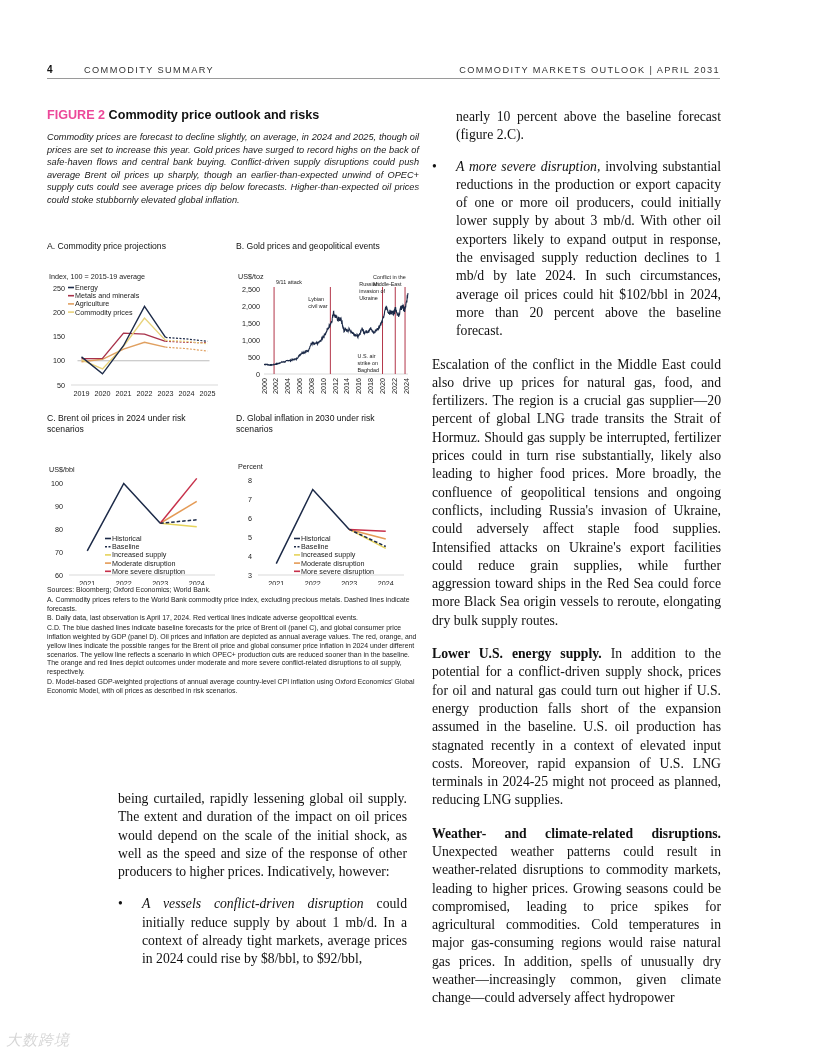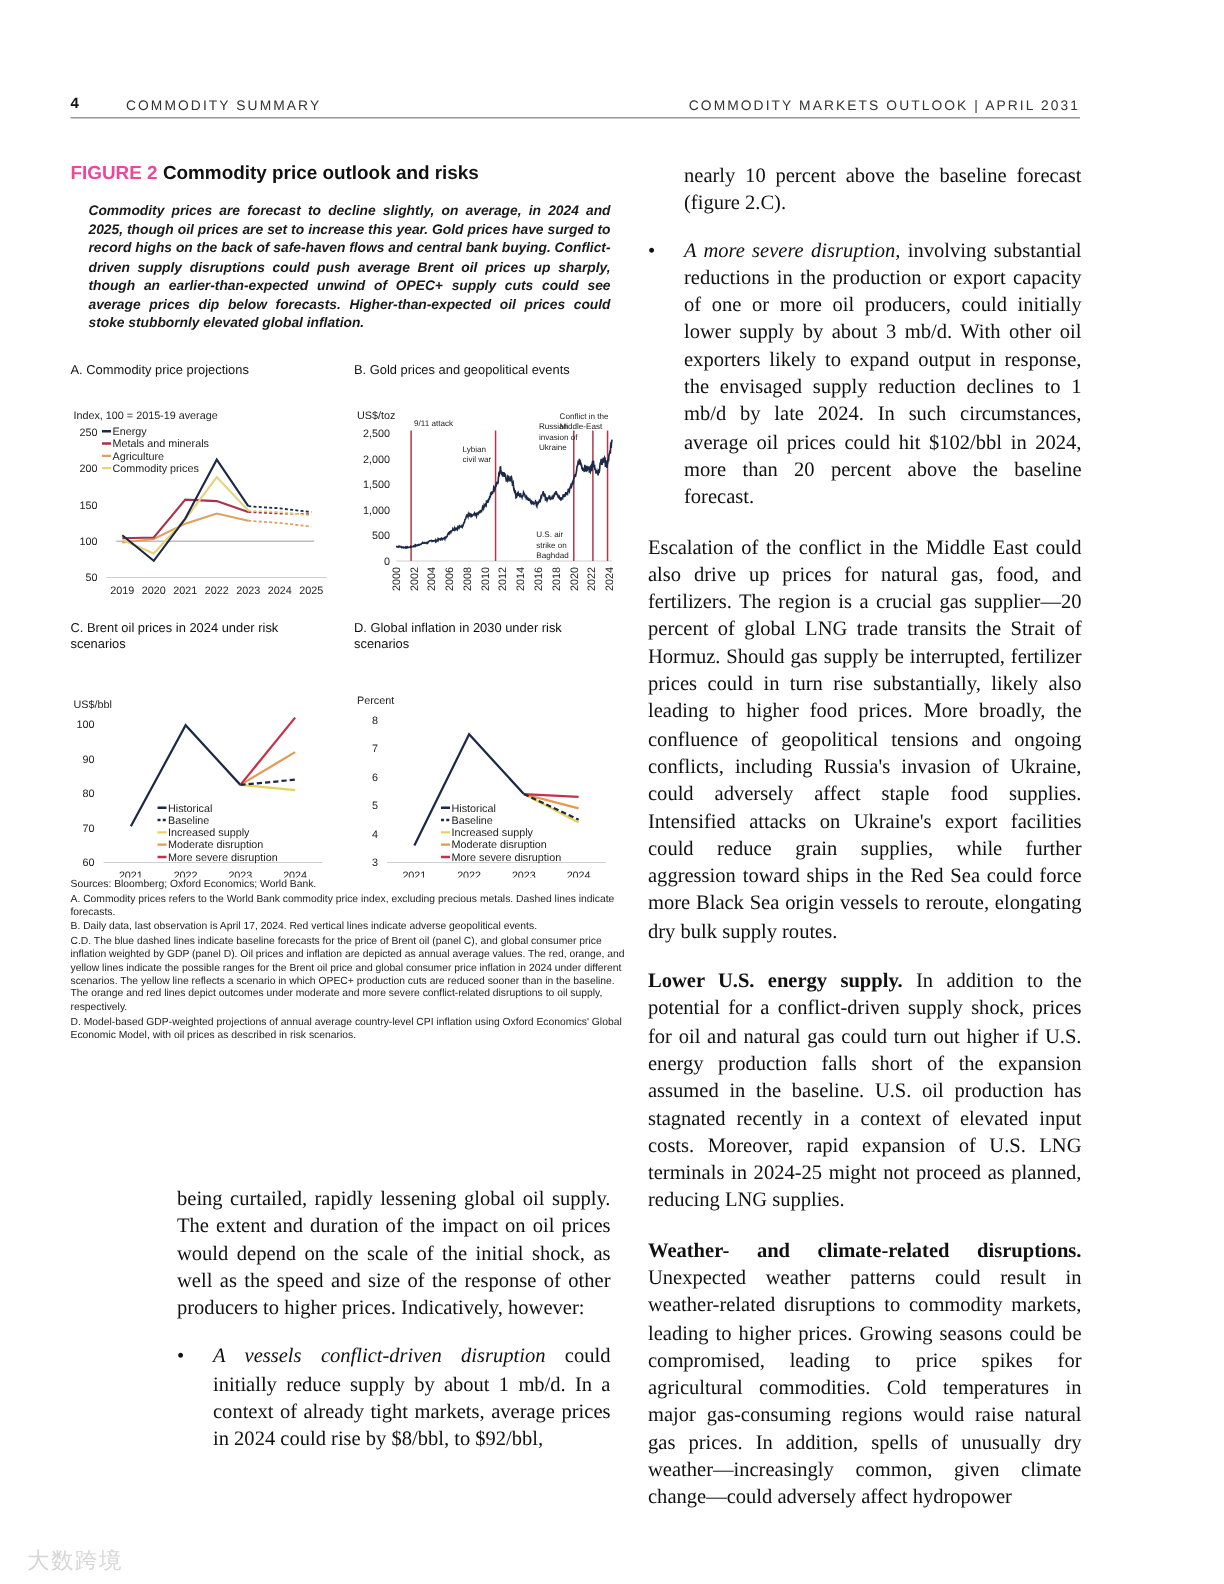--- a/index.html
+++ b/index.html
@@ -6,38 +6,38 @@
   body { width: 816px; height: 1056px; position: relative; overflow: hidden; color: #1a1a1a; }
 
   .running-head { position: absolute; top: 64px; left: 47px; width: 673px; height: 14px; border-bottom: 1px solid #9a9a9a; font-family: "Liberation Sans", sans-serif; font-size: 9.2px; letter-spacing: 1.4px; color: #333; }
   .running-head .pg { position: absolute; left: 0; top: 0; font-weight: bold; letter-spacing: 0; font-size: 10px; color: #111; }
   .running-head .sec { position: absolute; left: 37px; top: 1px; }
   .running-head .pub { position: absolute; right: 0; top: 1px; }
 
   .fig { position: absolute; left: 47px; top: 108px; width: 372px; }
   .fig-title { font-family: "Liberation Sans", sans-serif; font-size: 12.6px; font-weight: bold; color: #111; margin: 0 0 9px 0; }
   .fig-title .num { color: #ec4899; }
-  .fig-caption { font-family: "Liberation Sans", sans-serif; font-style: italic; font-size: 9.2px; line-height: 12.5px; text-align: justify; color: #1a1a1a; margin: 12px; font-weight: bold; }
+  .fig-caption { font-family: "Liberation Sans", sans-serif; font-style: italic; font-size: 9.2px; line-height: 12.5px; text-align: justify; color: #1a1a1a; margin: 0; }
 
   .panel { position: absolute; }
   .panel-title { font-family: "Liberation Sans", sans-serif; font-size: 8.6px; font-weight: normal; color: #111; line-height: 11px; margin: 0; }
   .panel svg { display: block; }
   .panel svg text { font-family: "Liberation Sans", sans-serif; font-size: 7.2px; fill: #222; }
 
   .notes { position: absolute; left: 47px; top: 586px; width: 372px; font-family: "Liberation Sans", sans-serif; font-size: 6.9px; line-height: 8.8px; color: #222; }
   .notes p { margin: 0 0 1px 0; }
 
   .col-left-text { position: absolute; left: 118px; top: 790px; width: 289px; }
   .col-right { position: absolute; left: 432px; top: 108px; width: 289px; }
   .body-p { font-family: "Liberation Serif", serif; font-size: 13.7px; line-height: 18.3px; text-align: justify; margin: 0; color: #111; }
   .bullet { position: relative; padding-left: 24px; }
   .bullet .dot { position: absolute; left: 0; top: 0; }
   .sp { height: 14px; }
 
-  .watermark { position: absolute; left: 18px; bottom: 6px; font-family: "DejaVu Sans", sans-serif; font-size: 15px; color: #d6d6d6; letter-spacing: 1px; }
+  .watermark { position: absolute; left: 6px; bottom: 6px; font-family: "DejaVu Sans", sans-serif; font-size: 15px; color: #d6d6d6; letter-spacing: 1px; font-style: italic; }
 </style>
 </head>
 <body>
 
 <div class="running-head">
   <span class="pg">4</span>
   <span class="sec">COMMODITY SUMMARY</span>
   <span class="pub">COMMODITY MARKETS OUTLOOK | APRIL 2031</span>
 </div>
 

